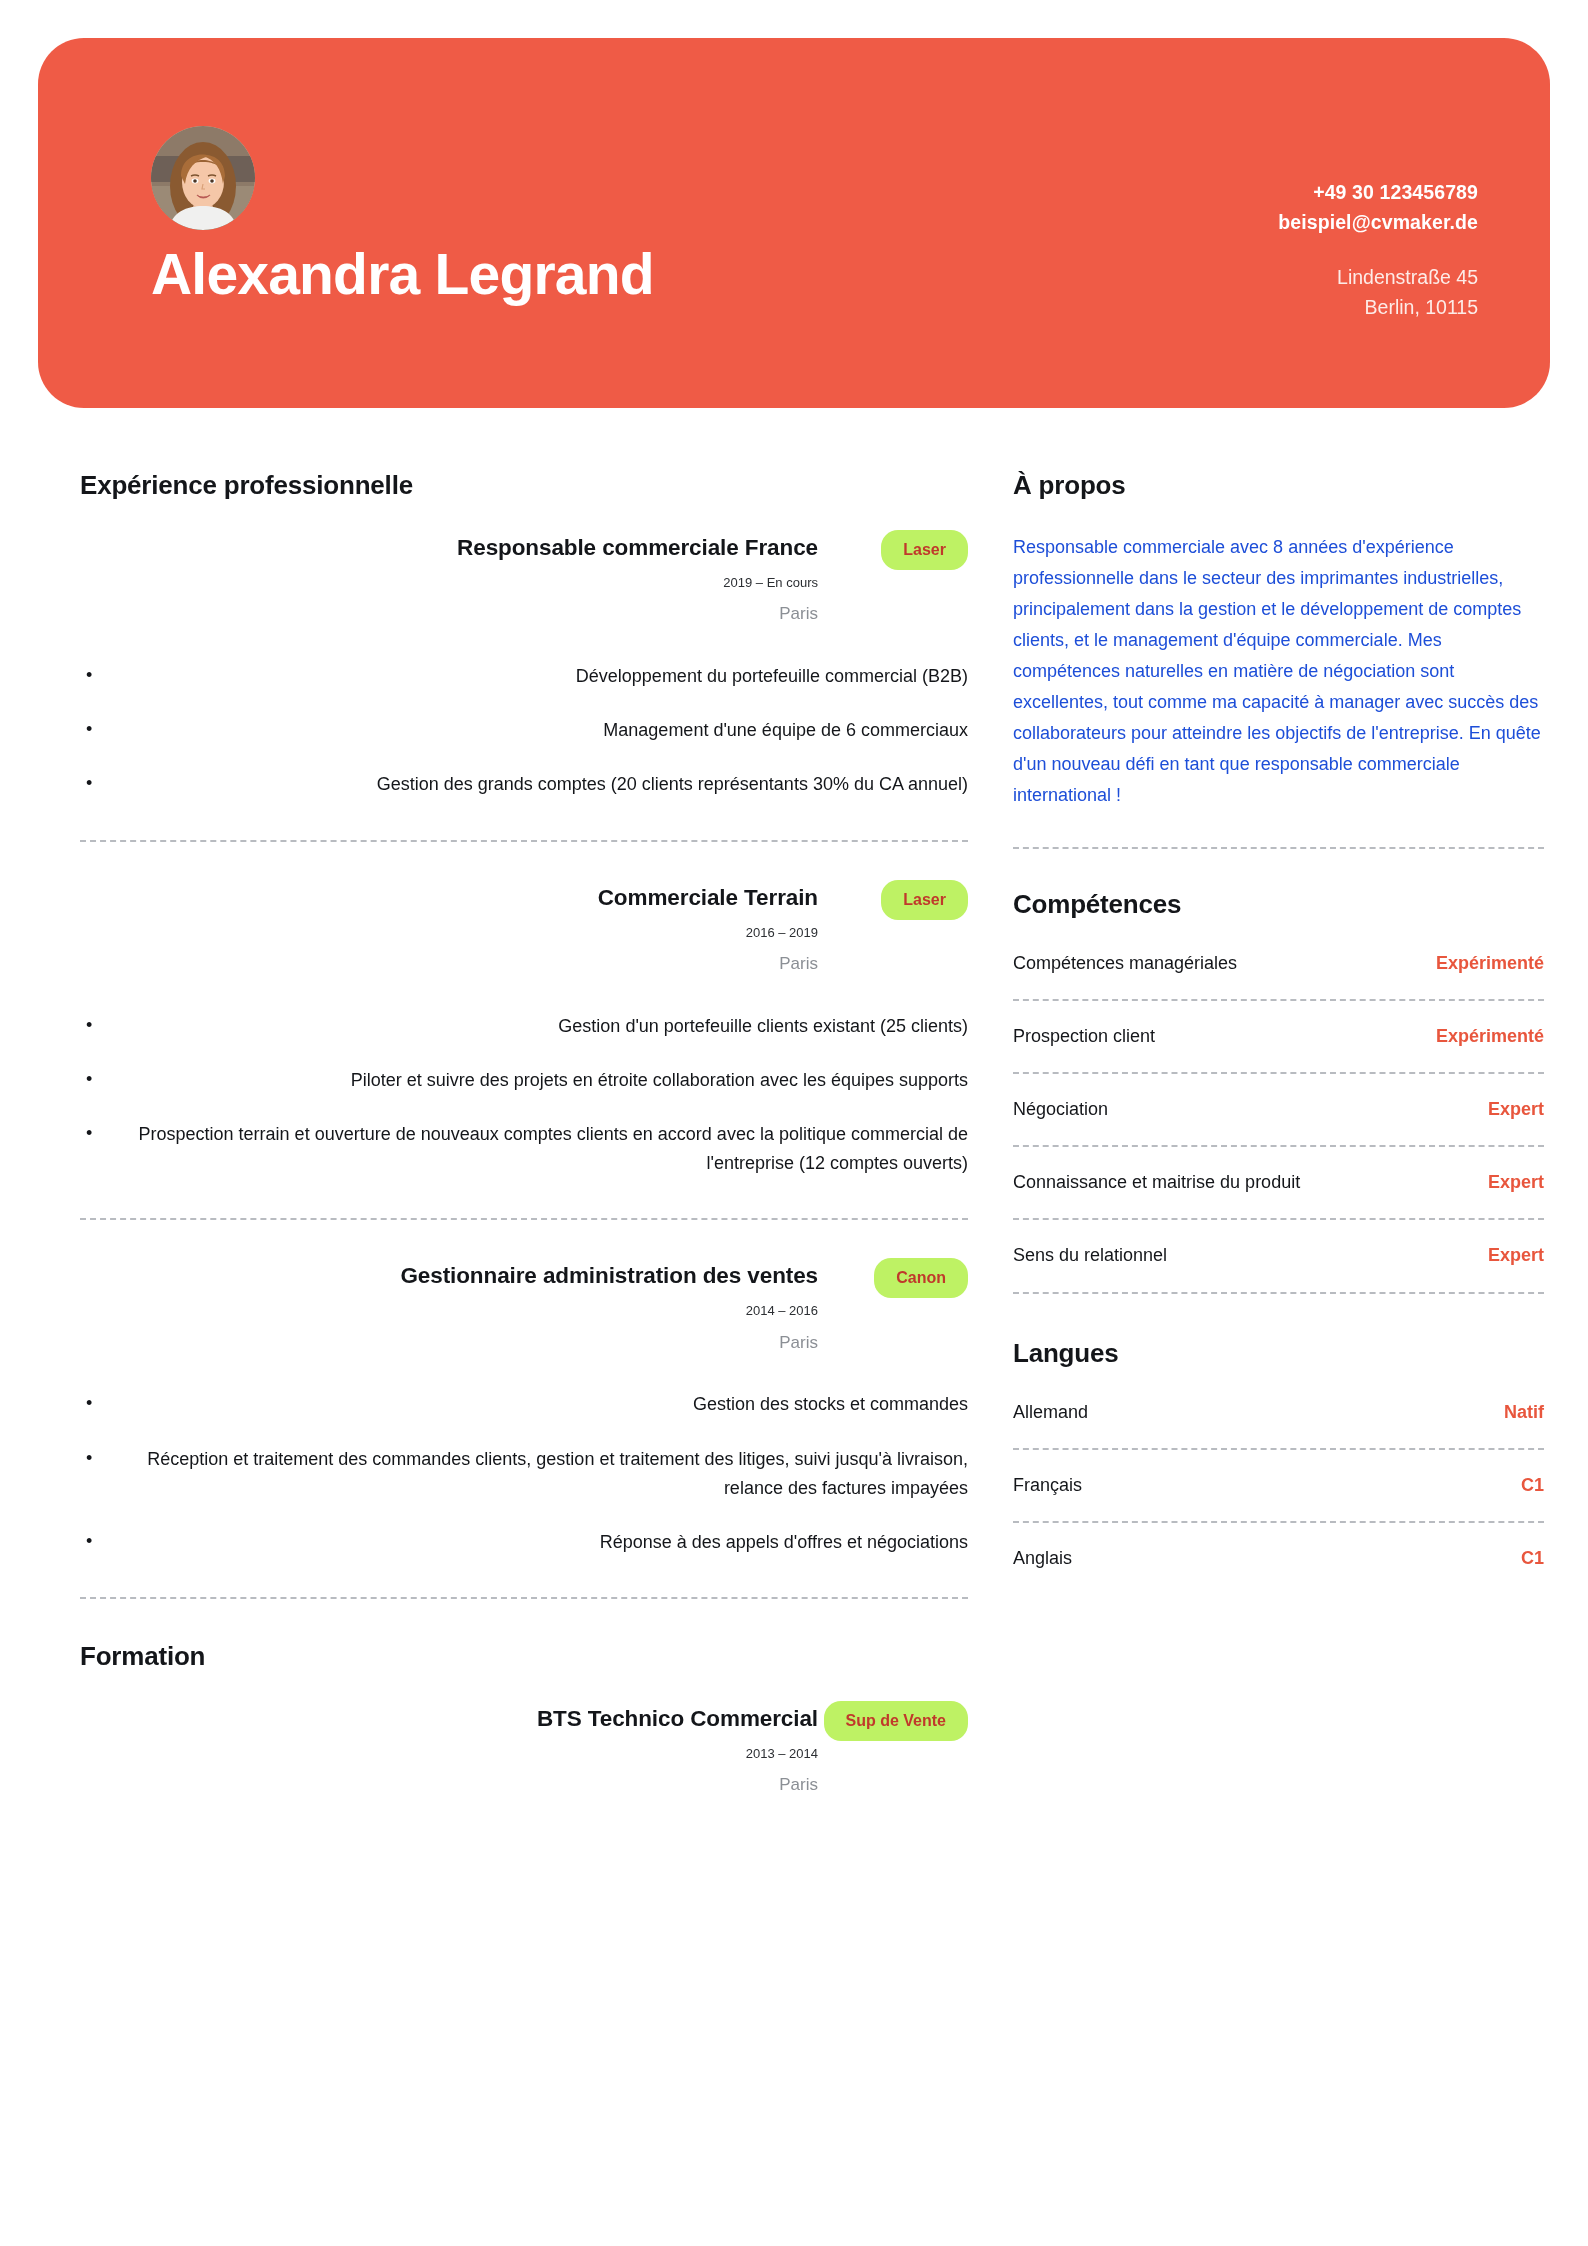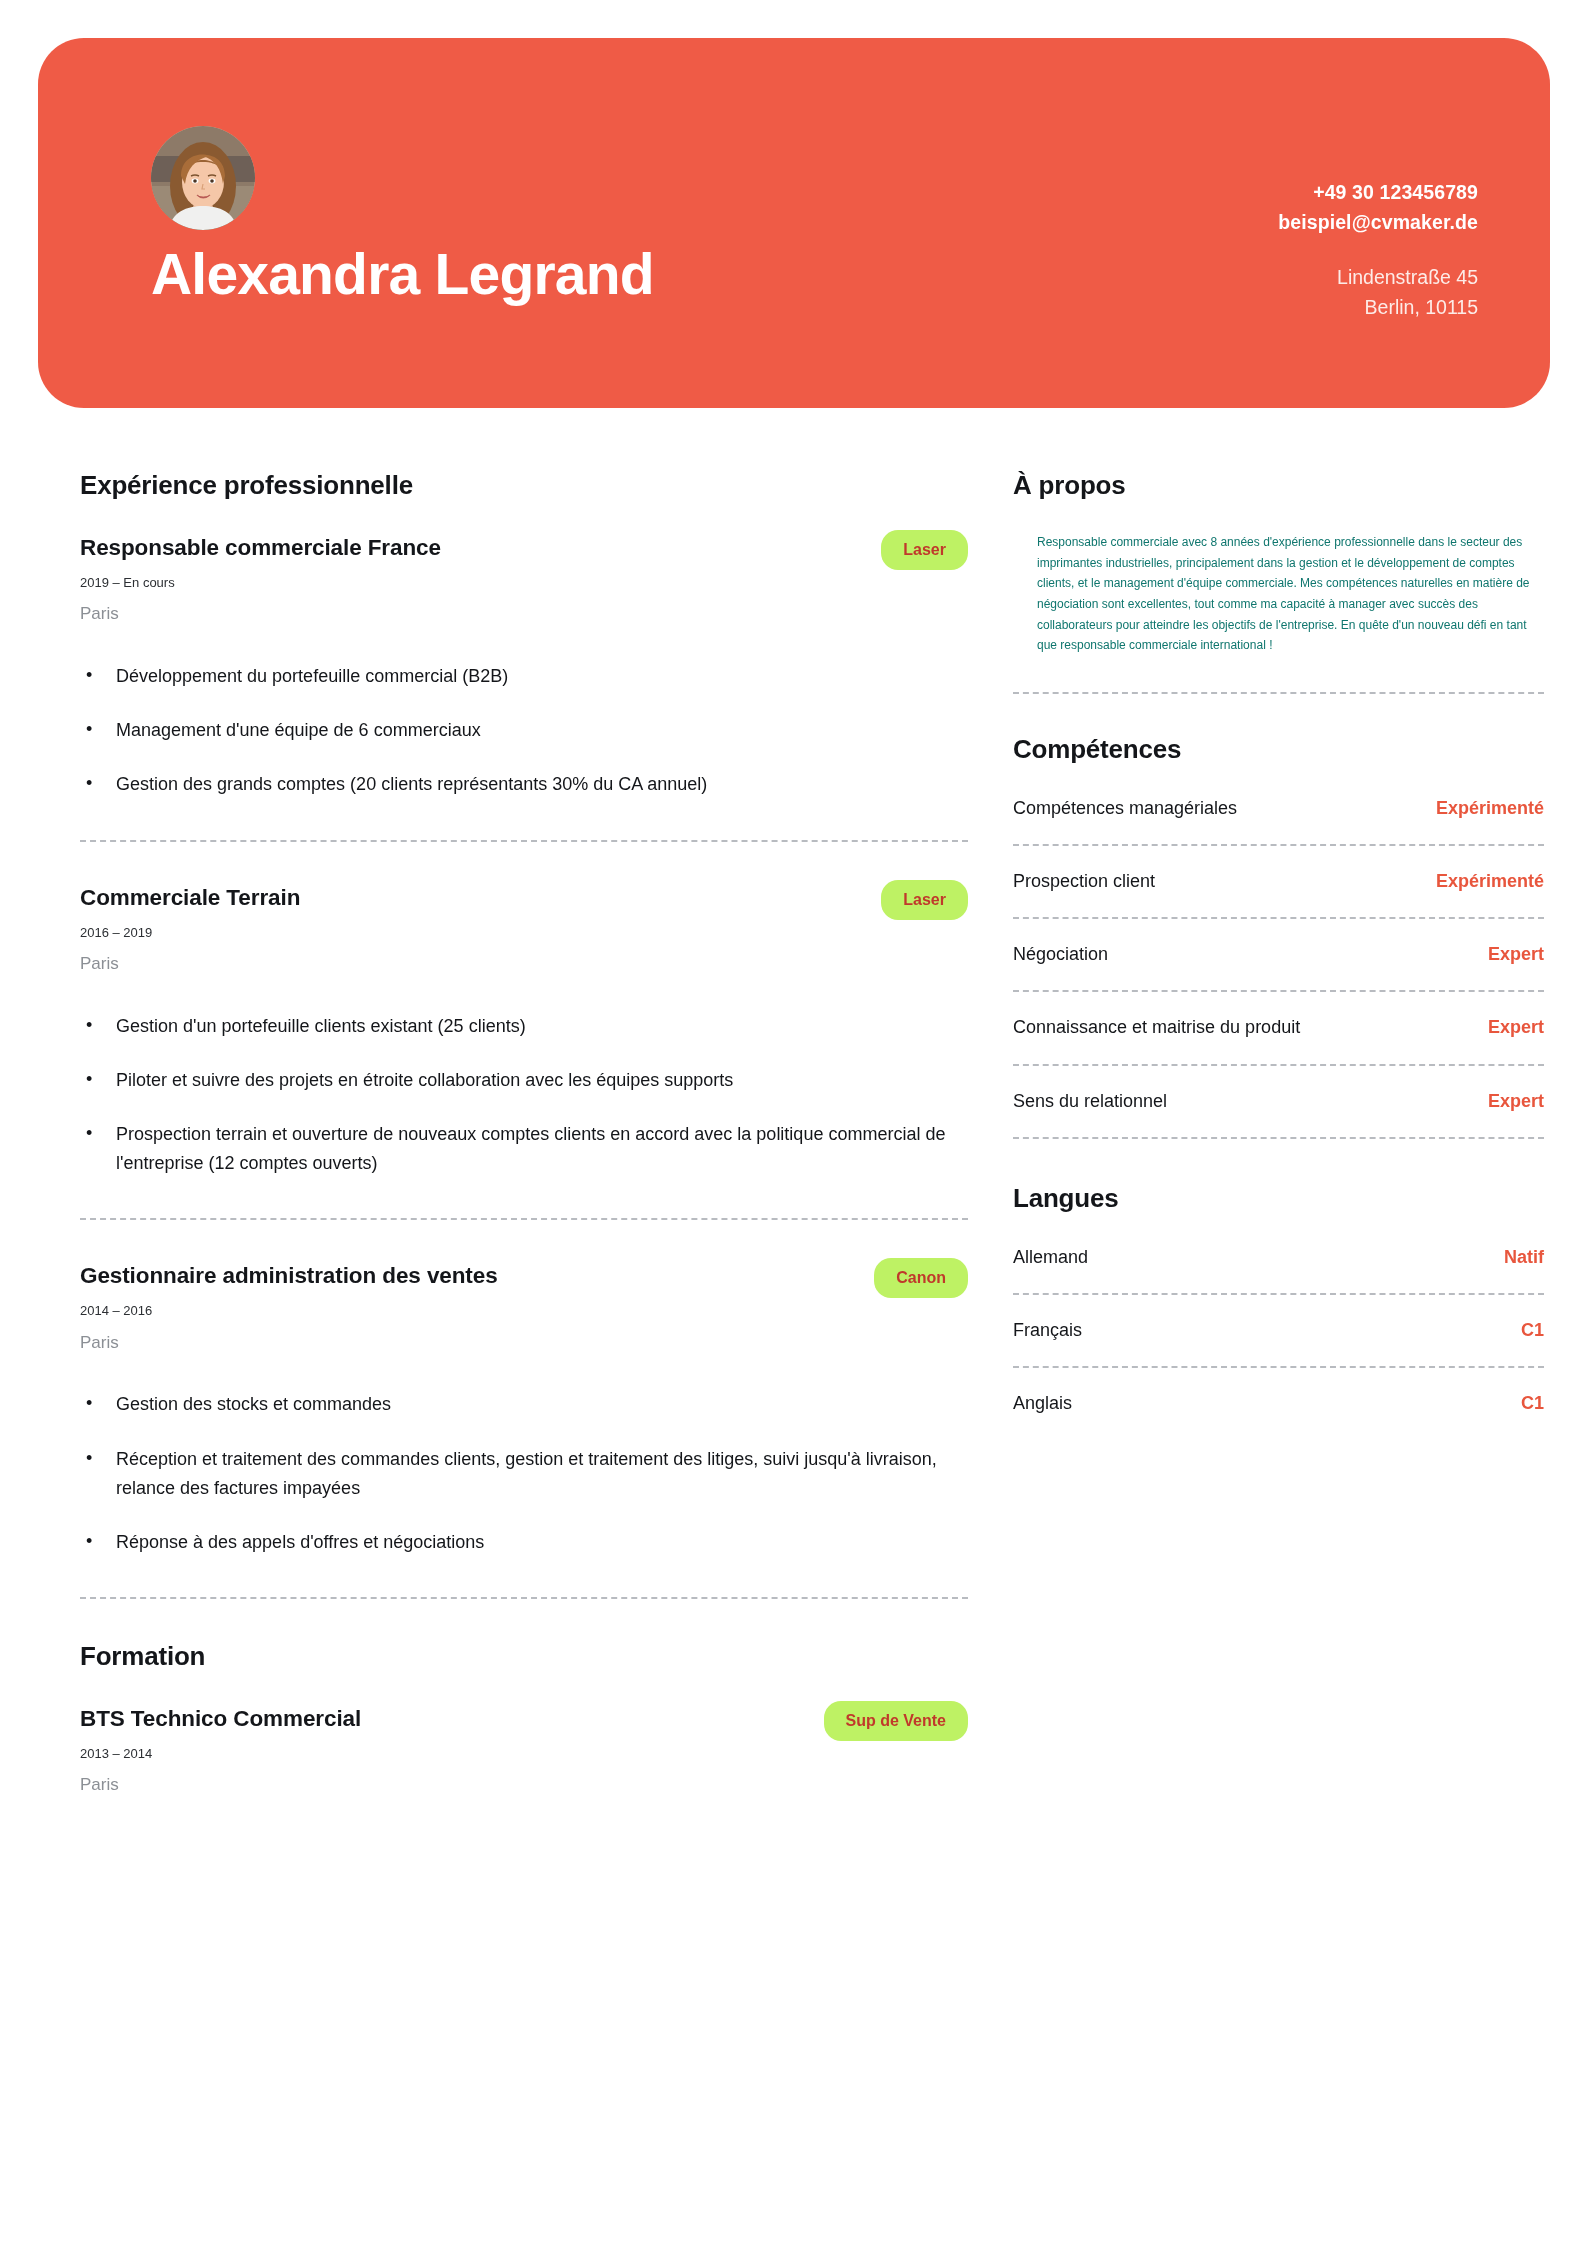--- a/index.html
+++ b/index.html
@@ -73,21 +73,21 @@
   h2.section {
     font-size:26px;
     font-weight:700;
     color:#14161a;
     letter-spacing:-0.2px;
     margin-bottom:33px;
   }
   h2.section.right { margin-bottom:31px; }
 
   
-  .entry { position:relative; }
+  .entry { position:relative;text-align:right; }
   .entry-head { position:relative; padding-right:150px; }
   .entry-title {
     font-size:22.5px;
     font-weight:700;
     color:#14161a;
     letter-spacing:-0.1px;
     line-height:1.25;
   }
   .entry-dates {
     font-size:13px;
@@ -130,24 +130,23 @@
     color:#14161a;
   }
   .sep {
     border:0;
     border-top:2px dashed #b8bbc0;
     margin:40px 0 42px 0;
   }
 
   
   .about-text {
-    font-size:12px;
-    color:#0f766e;
+    font-size:18px;
+    color:#1d4ed8;
     line-height:1.72;
-    margin-left:24px;
   }
   .rsep {
     border:0;
     border-top:2px dashed #b8bbc0;
     margin:36px 0 40px 0;
   }
   .kv-row {
     display:flex;
     justify-content:space-between;
     align-items:baseline;

